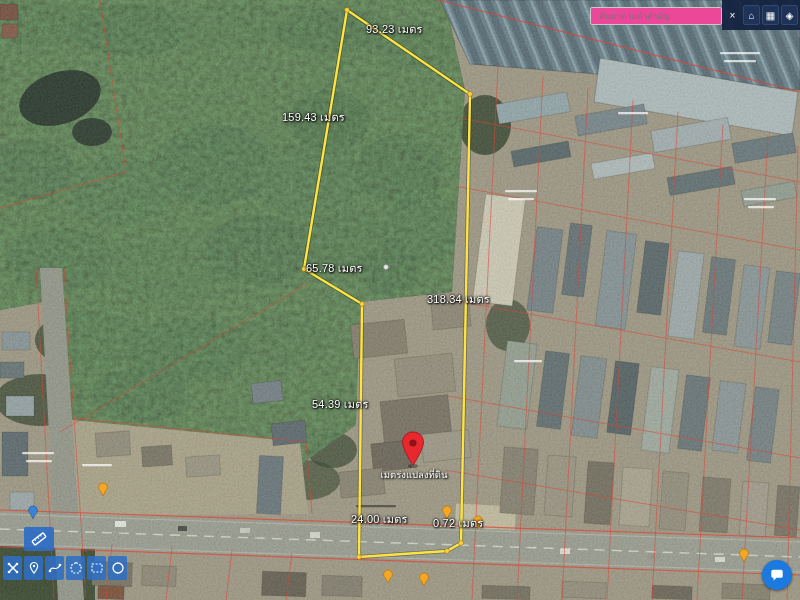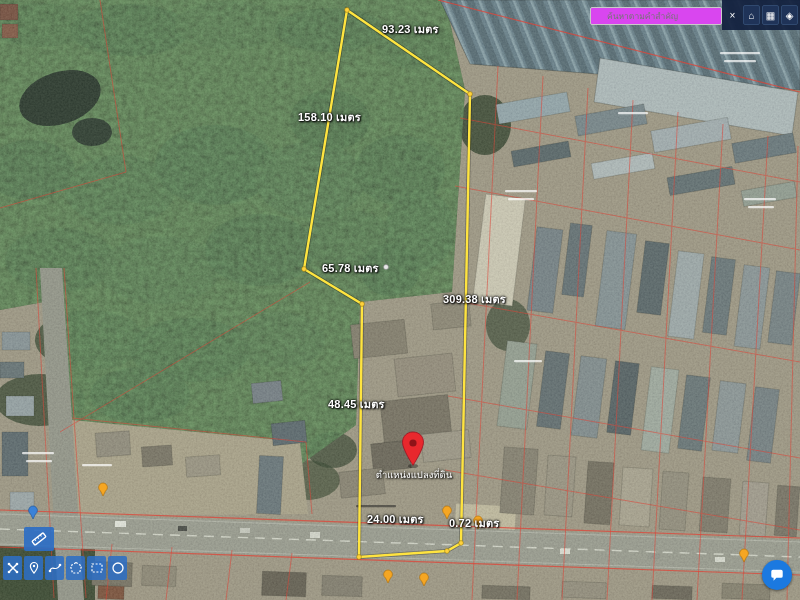--- a/index.html
+++ b/index.html
@@ -1,24 +1,24 @@
 <!DOCTYPE html>
 <html><head>
 <meta charset="utf-8">
 <style>
   html,body{margin:0;padding:0;background:#222;}
   .stage{position:relative;width:800px;height:600px;overflow:hidden;font-family:"Liberation Sans",sans-serif;background:#8f8678;}
   .stage svg.map{position:absolute;left:0;top:0;}
-  .mlabel{position:absolute;color:#fff;font-size:11px;font-weight:bold;white-space:nowrap;
-    text-shadow:0 0 3px #000,0 0 2px #000,1px 1px 2px #000;pointer-events:none;letter-spacing:.2px;margin-left:16px;}
+  .mlabel{position:absolute;color:#fff;font-size:11px;font-weight:normal;white-space:nowrap;
+    text-shadow:0 0 3px #000,0 0 2px #000,1px 1px 2px #000;pointer-events:none;letter-spacing:.2px;}
   .pinlabel{position:absolute;left:364px;top:467px;width:100px;text-align:center;color:#fff;font-size:9.5px;
     text-shadow:0 0 3px #000,1px 1px 2px #000;white-space:nowrap;}
   .searchwrap{position:absolute;left:590px;top:5px;width:132px;height:18px;}
   .searchwrap input{width:100%;height:100%;box-sizing:border-box;border:1px solid #c9c9c9;border-radius:2px;
-    font-size:8.5px;padding:0 16px;color:#333;background:#d946ef;font-family:"Liberation Sans",sans-serif;outline:none;}
+    font-size:8.5px;padding:0 8px;color:#333;background:#ec4899;font-family:"Liberation Sans",sans-serif;outline:none;}
   .topbar{position:absolute;left:722px;top:0;width:78px;height:30px;background:rgba(17,32,62,.92);
     display:flex;align-items:center;gap:2px;padding-left:2px;box-sizing:border-box;}
   .top-btn{width:17px;height:20px;background:#1f3358;color:#fff;font-size:10px;display:flex;align-items:center;
     justify-content:center;border-radius:2px;cursor:pointer;border:1px solid #30496f;box-sizing:border-box;}
   .top-btn.plain{background:transparent;border:none;}
   .toolrow{position:absolute;left:3px;top:556px;display:flex;gap:2px;}
   .tool-btn{width:19px;height:24px;background:rgba(45,110,196,.88);border-radius:2px;display:flex;
     align-items:center;justify-content:center;cursor:pointer;}
   .measure-btn{position:absolute;left:24px;top:527px;width:30px;height:24px;background:rgba(45,110,196,.92);
     border-radius:2px;display:flex;align-items:center;justify-content:center;cursor:pointer;}
@@ -282,28 +282,28 @@
   </g>
 
   <g>
     <ellipse cx="413" cy="466" rx="5" ry="2" fill="#000" opacity=".35"></ellipse>
     <path d="M413,432 c-6.2,0 -10.5,4.6 -10.5,10.3 c0,7.2 10.5,23 10.5,23 c0,0 10.5,-15.8 10.5,-23 c0,-5.7 -4.3,-10.3 -10.5,-10.3 z" fill="#e8282d" stroke="#9c1020" stroke-width=".8"></path>
     <circle cx="413" cy="443" r="3.6" fill="#8e1318"></circle>
   </g>
 </svg>
 
 <div class="mlabel" style="left:366px;top:20px">93.23 เมตร</div>
-<div class="mlabel" style="left:282px;top:108px">158.10 เมตร</div>
+<div class="mlabel" style="left:282px;top:108px">159.43 เมตร</div>
 <div class="mlabel" style="left:306px;top:259px">65.78 เมตร</div>
-<div class="mlabel" style="left:427px;top:290px">309.38 เมตร</div>
-<div class="mlabel" style="left:312px;top:395px">48.45 เมตร</div>
+<div class="mlabel" style="left:427px;top:290px">318.34 เมตร</div>
+<div class="mlabel" style="left:312px;top:395px">54.39 เมตร</div>
 <div class="mlabel" style="left:351px;top:510px">24.00 เมตร</div>
 <div class="mlabel" style="left:433px;top:514px">0.72 เมตร</div>
 
-<div class="pinlabel">ตำแหน่งแปลงที่ดิน</div>
+<div class="pinlabel">เมตร่งแปลงที่ดิน</div>
 
 <div class="searchwrap">
   <input type="text" placeholder="ค้นหาตามคำสำคัญ" style="">
 </div>
 <div class="topbar">
   <div class="top-btn plain">
     <span>×</span>
   </div>
   <div class="top-btn">
     <span>⌂</span>

